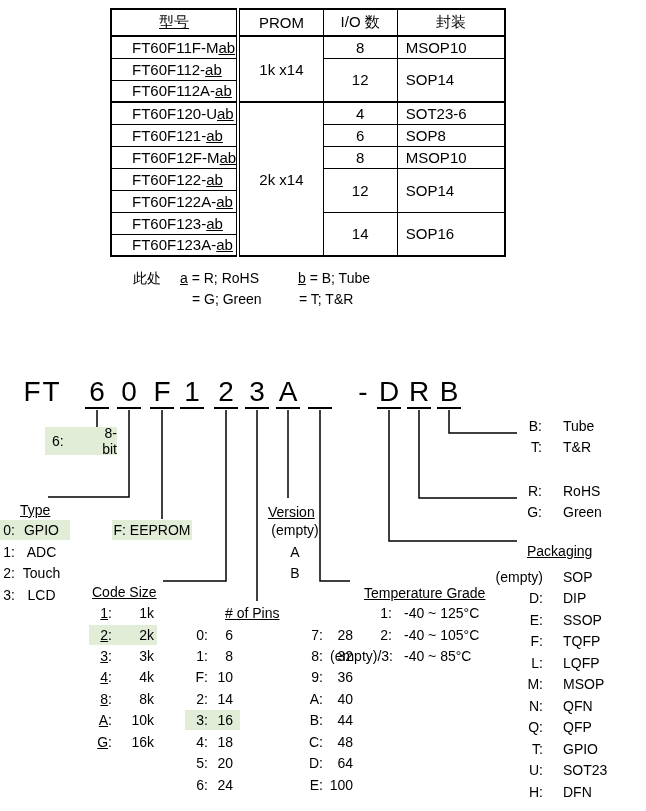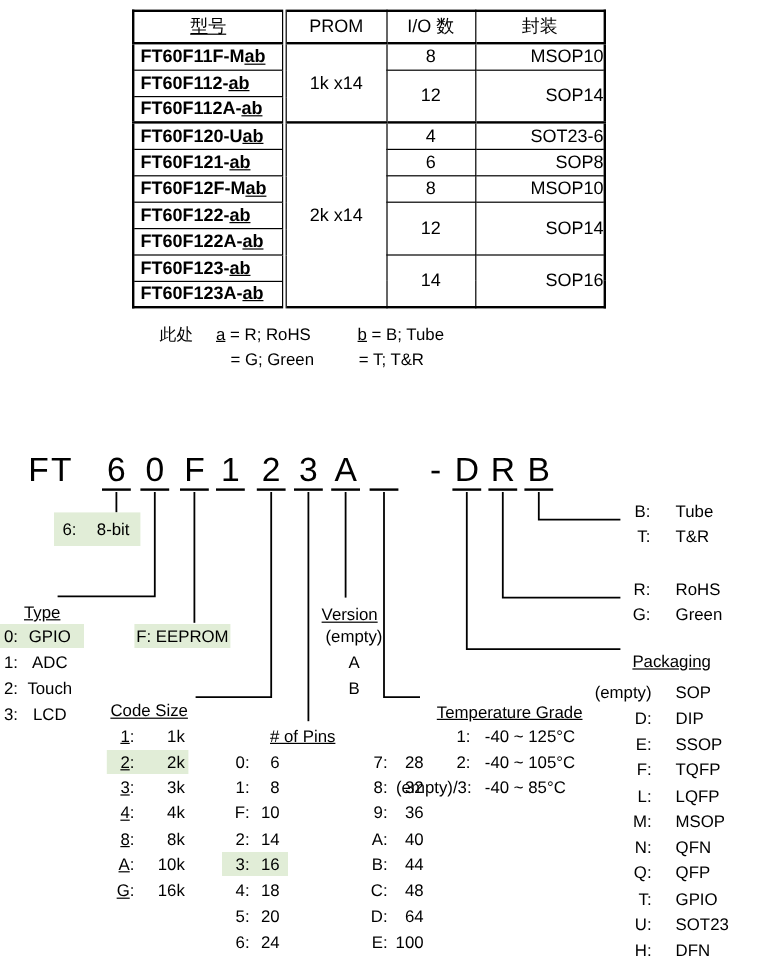--- a/index.html
+++ b/index.html
@@ -9,23 +9,23 @@
     overflow:hidden;
   }
   
   .otable{position:absolute;left:110px;top:8px;border-collapse:collapse;table-layout:fixed;}
   .otable th,.otable td{border:1px solid #000;font-size:15px;font-weight:normal;padding:0;overflow:hidden;white-space:nowrap;}
   .otable{border:2px solid #000;}
   .otable tr{height:22px;}
   .otable tr.hdr{height:27px;}
   .otable tr.hdr th{border-bottom:2px solid #000;text-align:center;}
   .otable td.model,.otable th.model{border-right:4px double #000;}
-  .otable td.model{padding-left:5px;text-align:left;font-weight:bold;}
+  .otable td.model{padding-left:20px;text-align:left;}
   .otable td.c{text-align:center;}
-  .otable td.pkg{padding-left:8px;text-align:right;}
+  .otable td.pkg{padding-left:8px;text-align:left;}
   .otable tr.grp td{border-top:2px solid #000;}
   .uh{text-decoration:underline;text-align:center;}
   .u{text-decoration:underline;}
   
   .note{position:absolute;left:0;top:270px;width:646px;height:42px;font-size:14px;}
   .note span.abs{position:absolute;white-space:nowrap;}
   
   .decoder{position:absolute;left:0;top:370px;width:646px;height:441px;font-size:14px;}
   .bc{position:absolute;top:6px;width:24px;height:31px;line-height:31px;text-align:center;
       font-size:28px;letter-spacing:0;}
@@ -58,21 +58,21 @@
   
   .rrow{left:505px;width:135px;}
   .rrow .rk{width:37px;text-align:right;}
   .rrow .rv{margin-left:21px;}
   
   .krow{left:480px;width:160px;}
   .krow .kk{width:63px;text-align:right;}
   .krow .kv{margin-left:20px;text-align:center;}
   
   .bitbox{position:absolute;left:45px;top:57px;width:72px;height:28px;display:flex;align-items:center;padding-left:7px;box-sizing:border-box;}
-  .bitbox .bv{margin-left:17px;}
+  .bitbox .bv{margin-left:33px;text-align:right;}
   
   .eebox{position:absolute;left:112px;top:150px;width:80px;height:20px;line-height:20px;text-align:center;}
 </style>
 </head>
 <body>
 
 <table class="otable">
   <colgroup>
       <col style="width:126px">
       <col style="width:85px">

